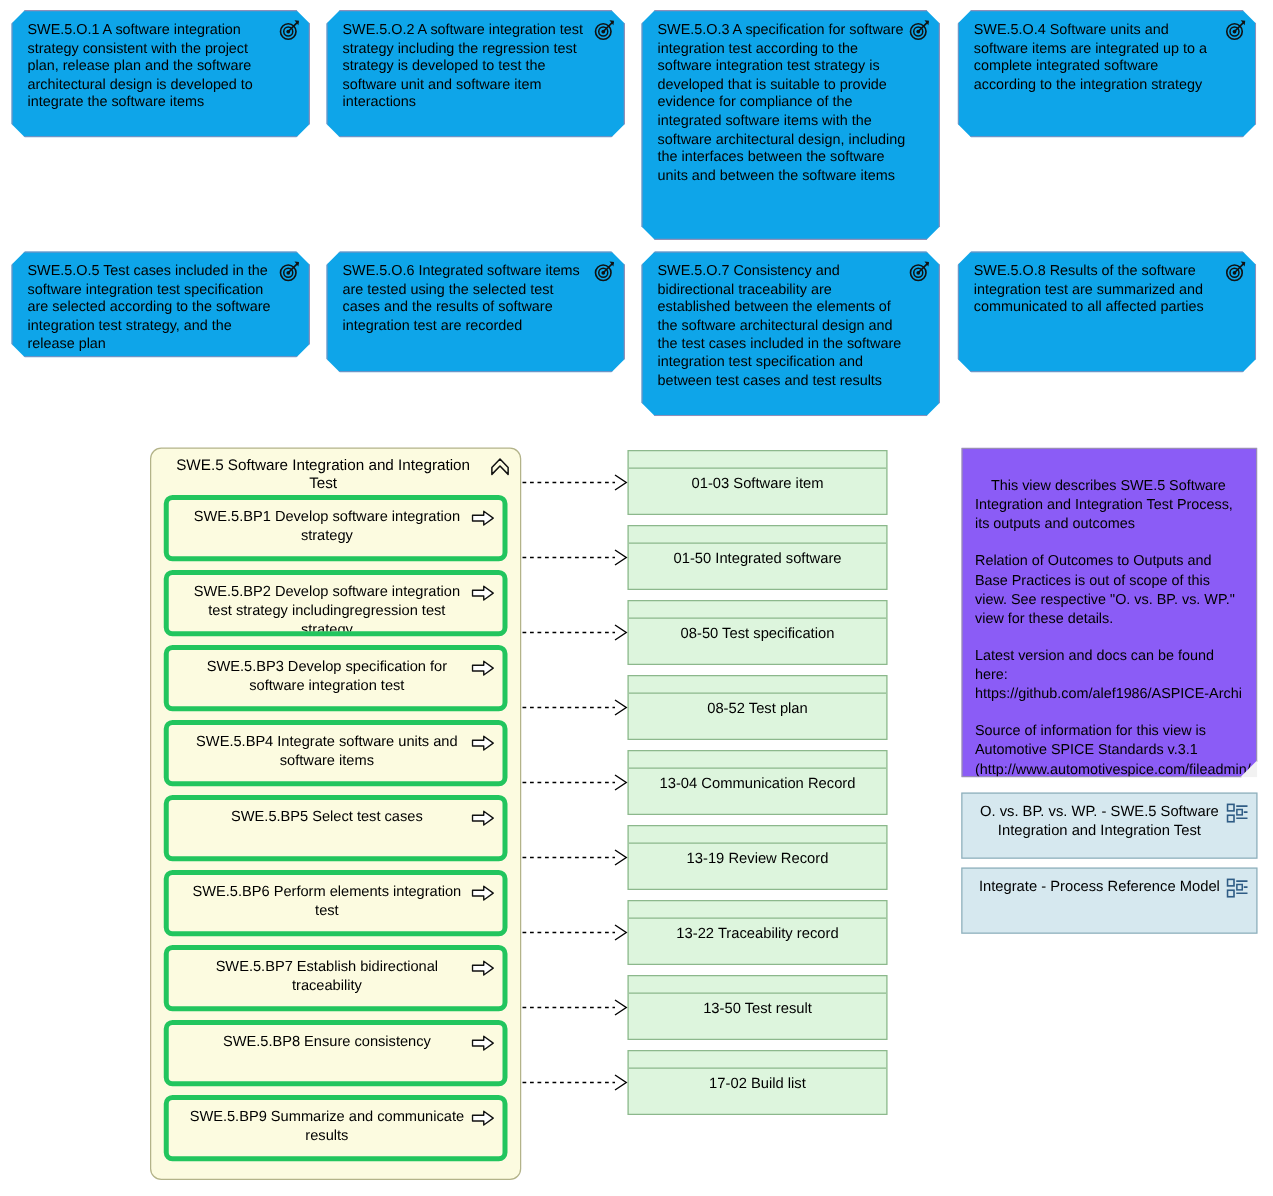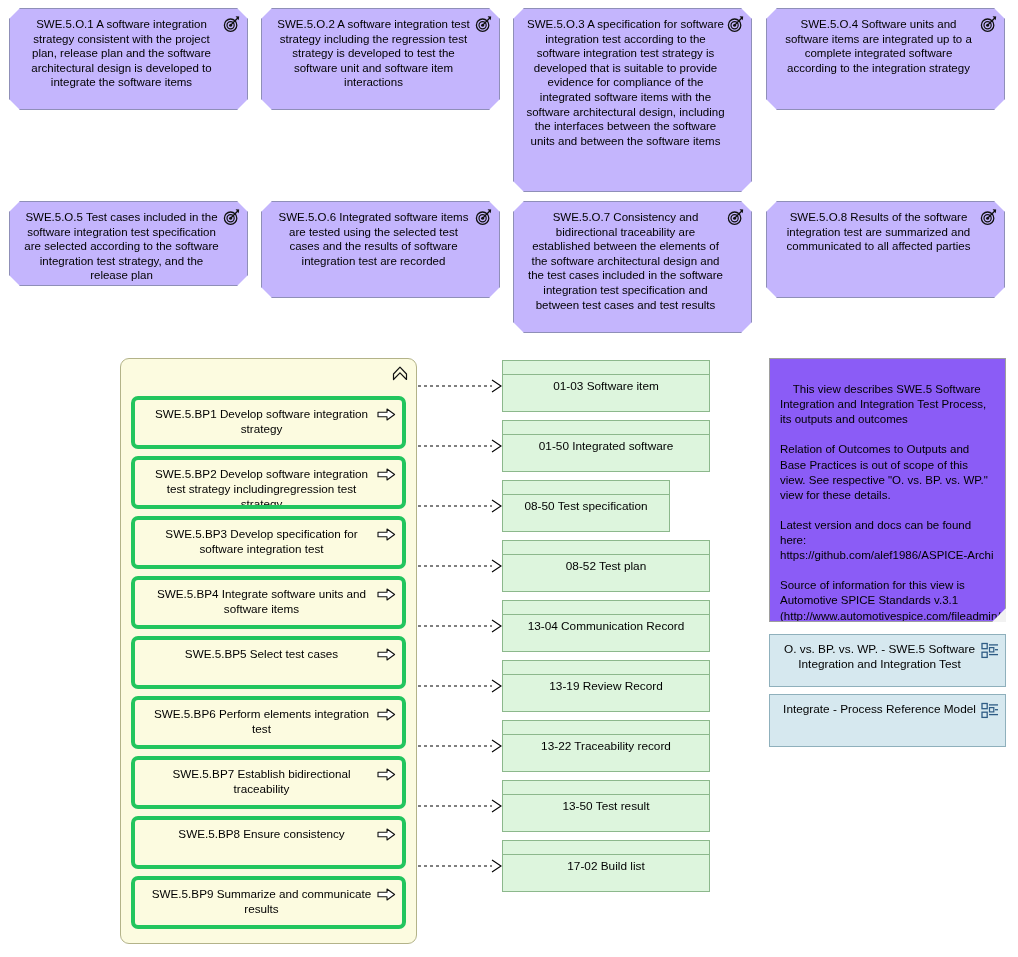--- a/index.html
+++ b/index.html
@@ -11,26 +11,25 @@
     width: 1018px; height: 957px;
     position: relative;
     font-family: "Liberation Sans", sans-serif;
     overflow: hidden;
   }
   #canvas { position: absolute; left: 0; top: 0; width: 1018px; height: 957px; }
 
   
   .outcome {
     position: absolute;
-    background: #c4b5fd;
+    background: #0ea5e9;
     border: 1px solid #8f8fb8;
     color: #000;
     font-size: 11.5px;
     line-height: 14.6px;
-    text-align: center;
     padding: 8px 26px 6px 12px;
     overflow: hidden;
     clip-path: polygon(11px 0, calc(100% - 11px) 0, 100% 11px, 100% calc(100% - 11px),
                        calc(100% - 11px) 100%, 11px 100%, 0 calc(100% - 11px), 0 11px);
   }
   .outcome .otext { display:block; }
   .outcome .oicon {
     position: absolute; right: 5px; top: 5px;
     width: 20px; height: 20px;
   }
@@ -227,20 +226,21 @@
         <circle cx="8.6" cy="11.2" r="6.2" fill="none" stroke="#111" stroke-width="1.3"></circle>
         <circle cx="8.6" cy="11.2" r="3.6" fill="none" stroke="#111" stroke-width="1.2"></circle>
         <circle cx="8.6" cy="11.2" r="1.5" fill="#111"></circle>
         <path d="M8.6 11.2 L16.5 3.3" stroke="#111" stroke-width="1.3" fill="none"></path>
         <path d="M13.6 2.2 L17.2 2.6 L16.7 6.2 Z" fill="#111"></path>
       </svg>
     </span>
   </div>
 
   <div class="process" style="left:120px; top:358px; width:297px; height:586px;">
+    <div class="process-title">SWE.5 Software Integration and Integration Test</div>
     <span class="process-icon">
       <svg viewBox="0 0 20 20" width="20" height="20">
         <path d="M3.5 16.5 L3.5 11 L10 4.2 L16.5 11 L16.5 16.5 L10 9.8 Z" fill="none" stroke="#111" stroke-width="1.2" stroke-linejoin="round"></path>
       </svg>
     </span>
   </div>
 
   <div class="bp" style="left:131px; top:396px; width:275px; height:53px;">
     <span>SWE.5.BP1 Develop software integration strategy</span>
     <span class="bp-icon">
@@ -323,21 +323,21 @@
   </div>
 
   <div class="wp" style="left:502px; top:360px; width:208px; height:52px;padding-left:38px;">
     <div class="wp-band"></div>
     <div class="wp-label">01-03 Software item</div>
   </div>
   <div class="wp" style="left:502px; top:420px; width:208px; height:52px;">
     <div class="wp-band"></div>
     <div class="wp-label">01-50 Integrated software</div>
   </div>
-  <div class="wp" style="left:502px; top:480px; width:168px; height:52px;">
+  <div class="wp" style="left:502px; top:480px; width:208px; height:52px;">
     <div class="wp-band"></div>
     <div class="wp-label">08-50 Test specification</div>
   </div>
   <div class="wp" style="left:502px; top:540px; width:208px; height:52px;">
     <div class="wp-band"></div>
     <div class="wp-label">08-52 Test plan</div>
   </div>
   <div class="wp" style="left:502px; top:600px; width:208px; height:52px;">
     <div class="wp-band"></div>
     <div class="wp-label">13-04 Communication Record</div>

